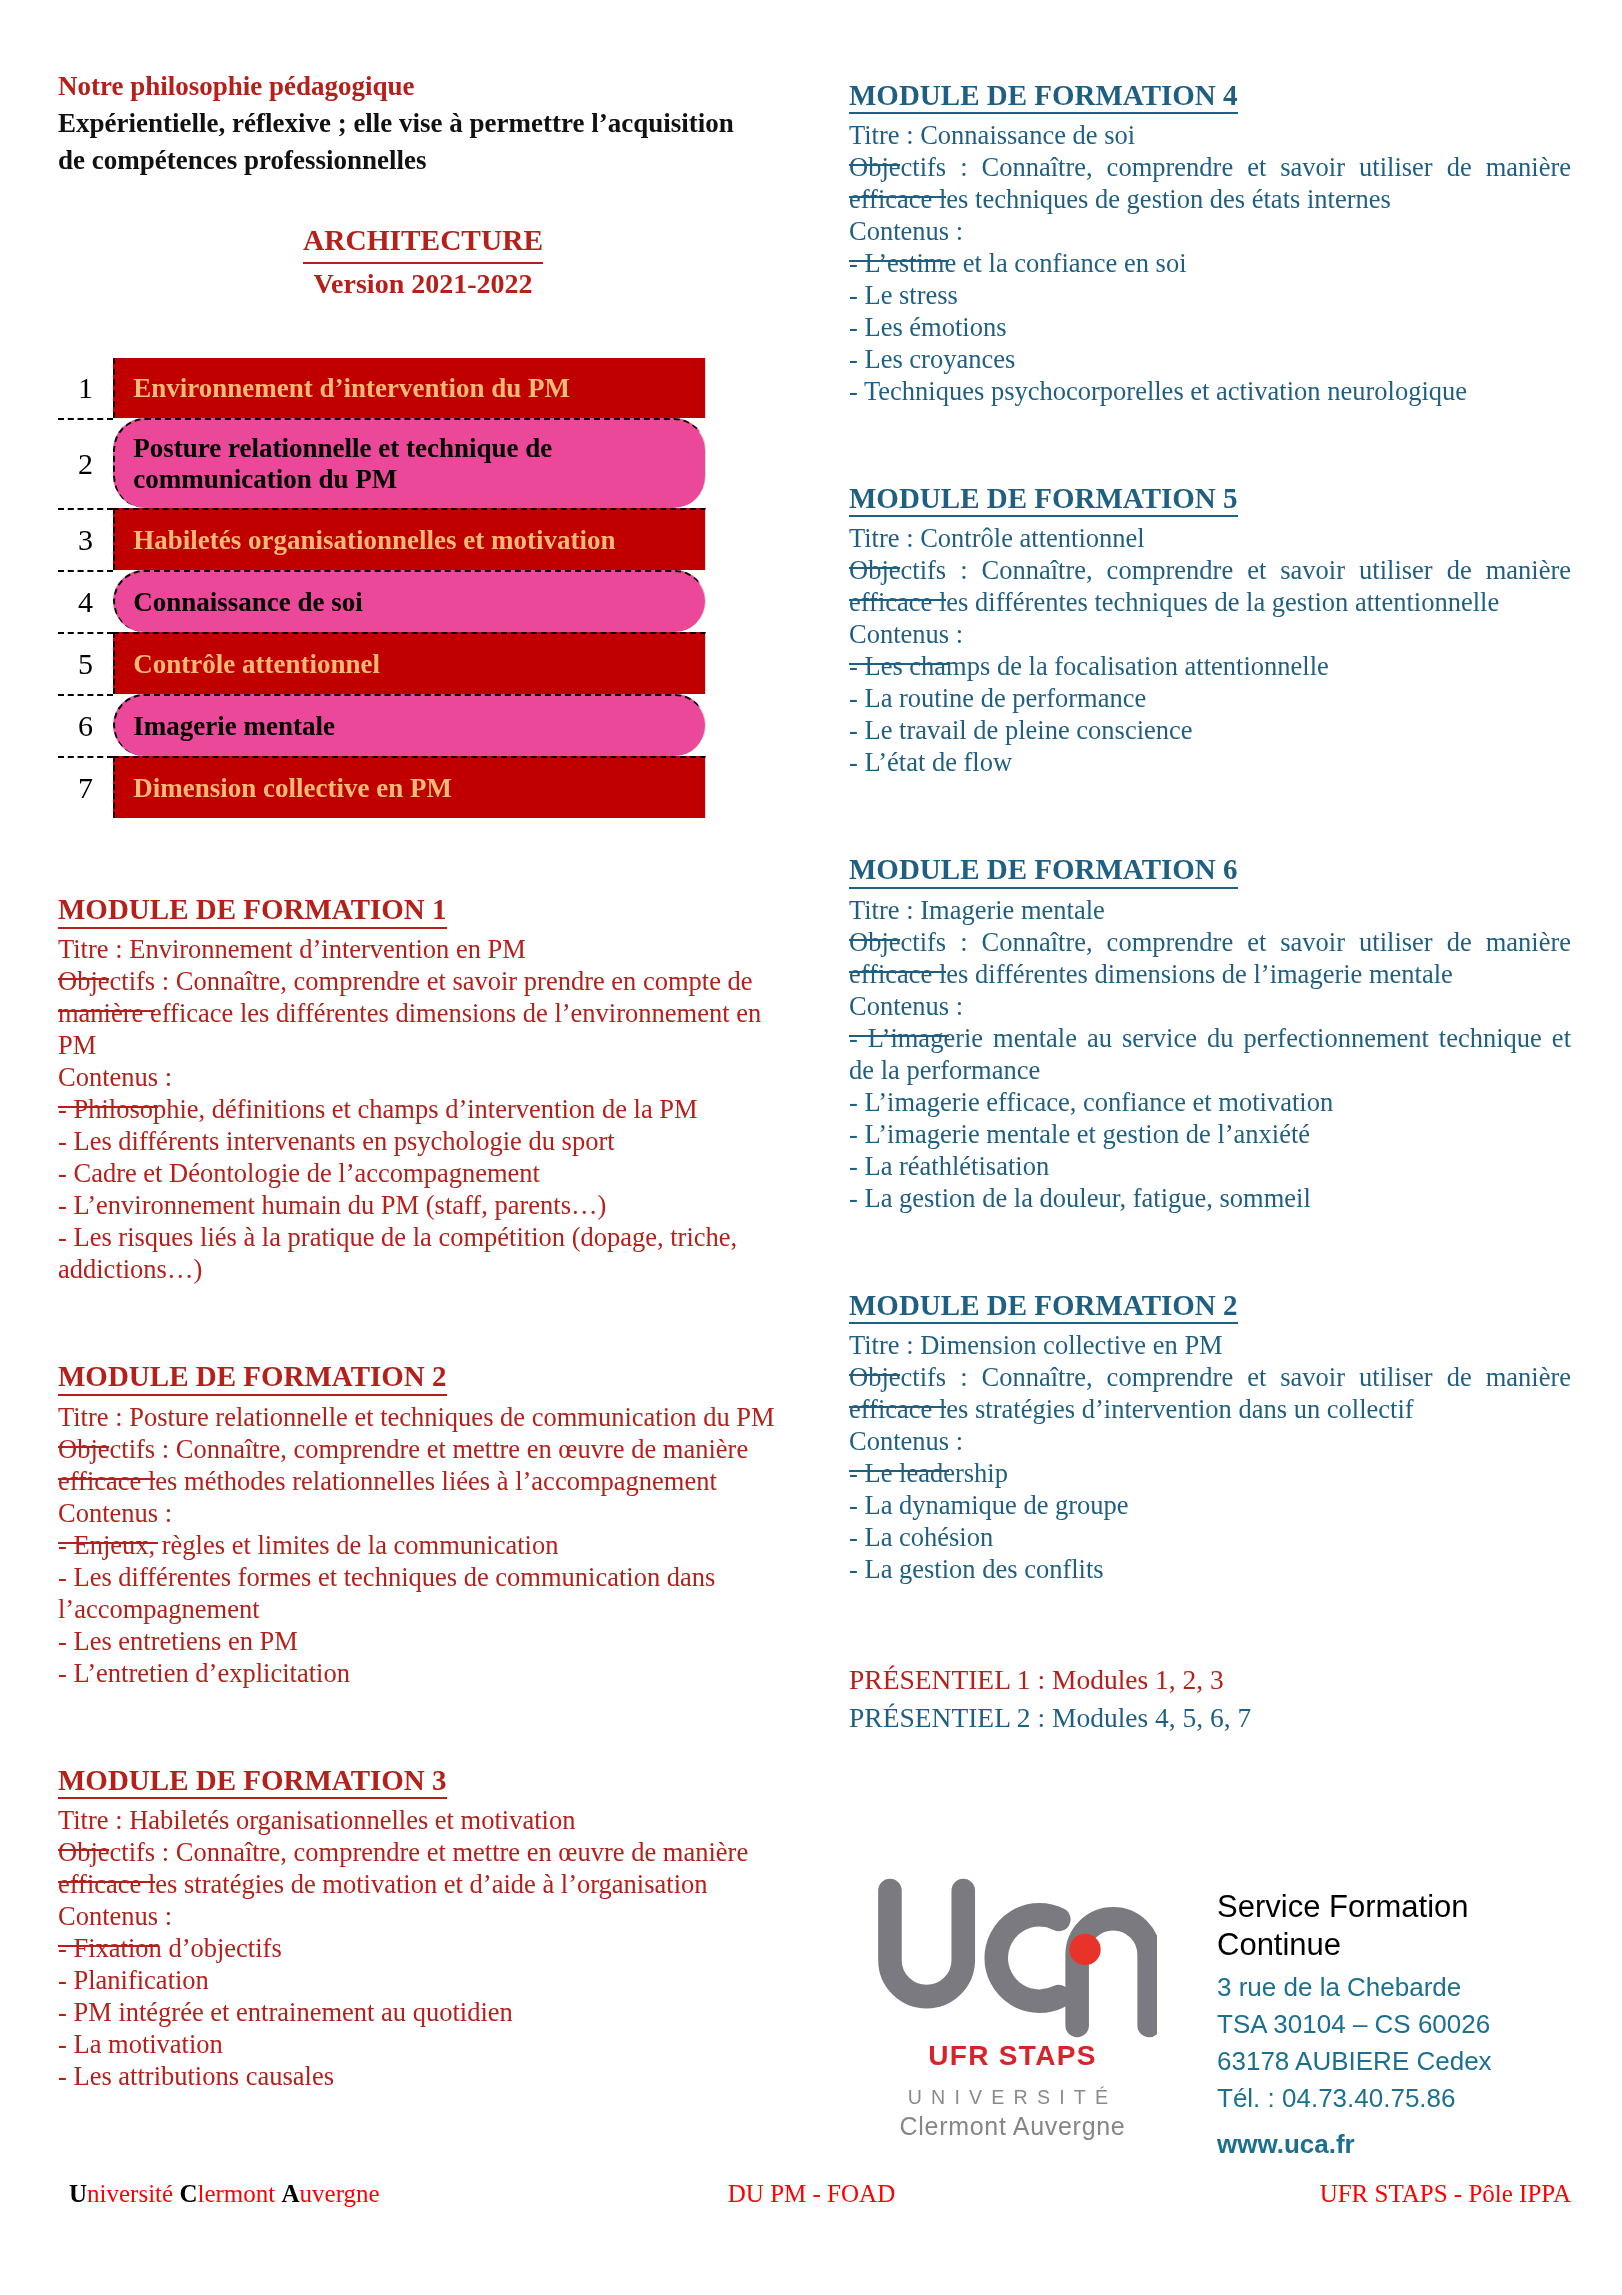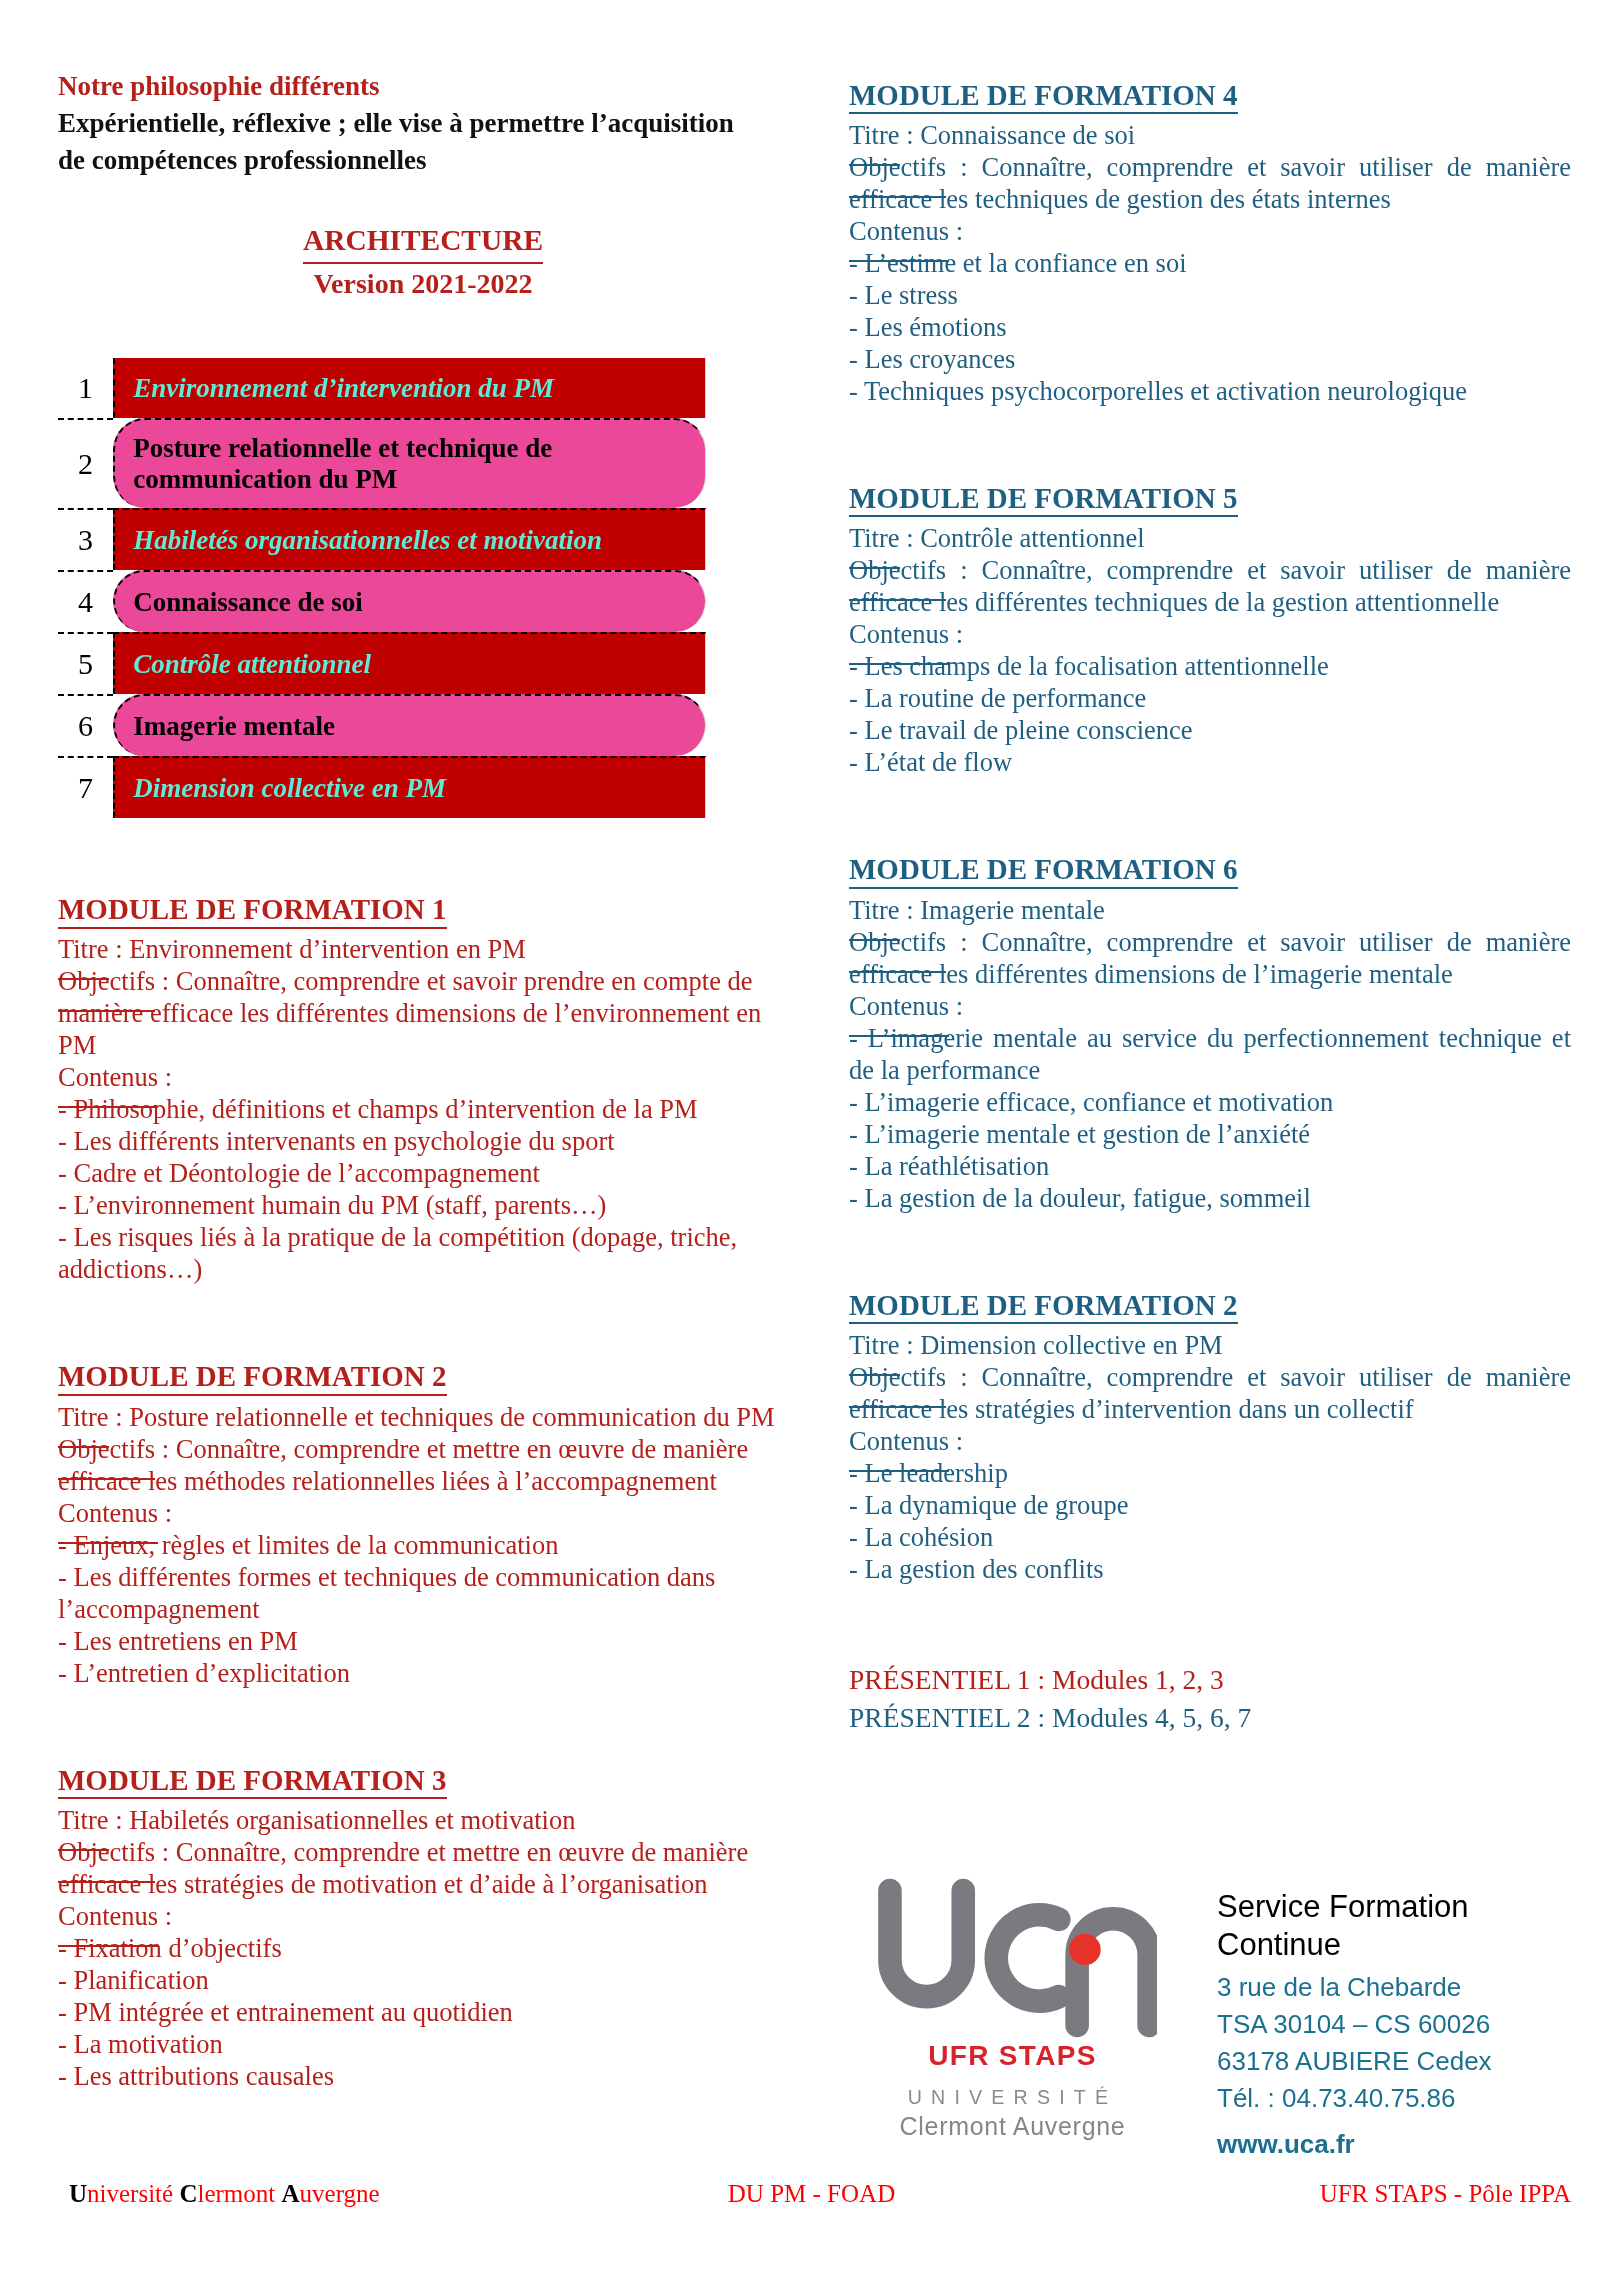--- a/index.html
+++ b/index.html
@@ -22,21 +22,21 @@
 
   
   .mod-table{margin-top:55px;width:648px;}
   .trow{display:flex;}
   .trow + .trow .num, .trow + .trow .cell{border-top:2px dashed #000;}
   .num{width:55px;display:flex;align-items:center;justify-content:center;
        font-size:30px;color:#000;flex:none;}
   .cell{flex:1;border-left:2.6px dashed #000;border-right:1.3px solid #d8d8d8;
         padding:13px 18.3px;display:flex;align-items:center;
         font-weight:bold;font-size:27px;line-height:31px;min-height:34px;}
-  .red-row .cell{background:#c00000;color:#5eead4;font-style:italic;}
+  .red-row .cell{background:#c00000;color:#fdba74;}
   .orange-row .cell{background:#ec4899;color:#000;border-radius:32px;}
 
   
   .module{margin-top:73px;font-size:26.5px;line-height:32px;}
   .left-col .module{color:#b6201b;}
   .right-col .module{color:#1f5f82;text-align:justify;}
   .module .heading{font-weight:bold;font-size:29px;line-height:37px;margin-bottom:5.2px;text-align:left;}
   .module .heading span{border-bottom:2.6px solid currentColor;padding-bottom:1.3px;}
   .u{border-bottom:2px solid currentColor;padding-bottom:14px;}
   .m-line{margin:0;}
@@ -71,21 +71,21 @@
   .f-right{position:absolute;right:52px;color:#ff0000;}
 </style>
 </head>
 <body>
 
 <div class="page">
 
   <div class="left-col">
 
     <div>
-      <div class="phil-title">Notre philosophie différents</div>
+      <div class="phil-title">Notre philosophie pédagogique</div>
       <div class="phil-body">Expérientielle, réflexive ; elle vise à permettre l’acquisition</div>
       <div class="phil-body">de compétences professionnelles</div>
     </div>
 
     <div class="arch-wrap">
       <div><span class="arch-title">ARCHITECTURE</span></div>
       <div class="arch-version">Version 2021-2022</div>
     </div>
 
     <div class="mod-table">

